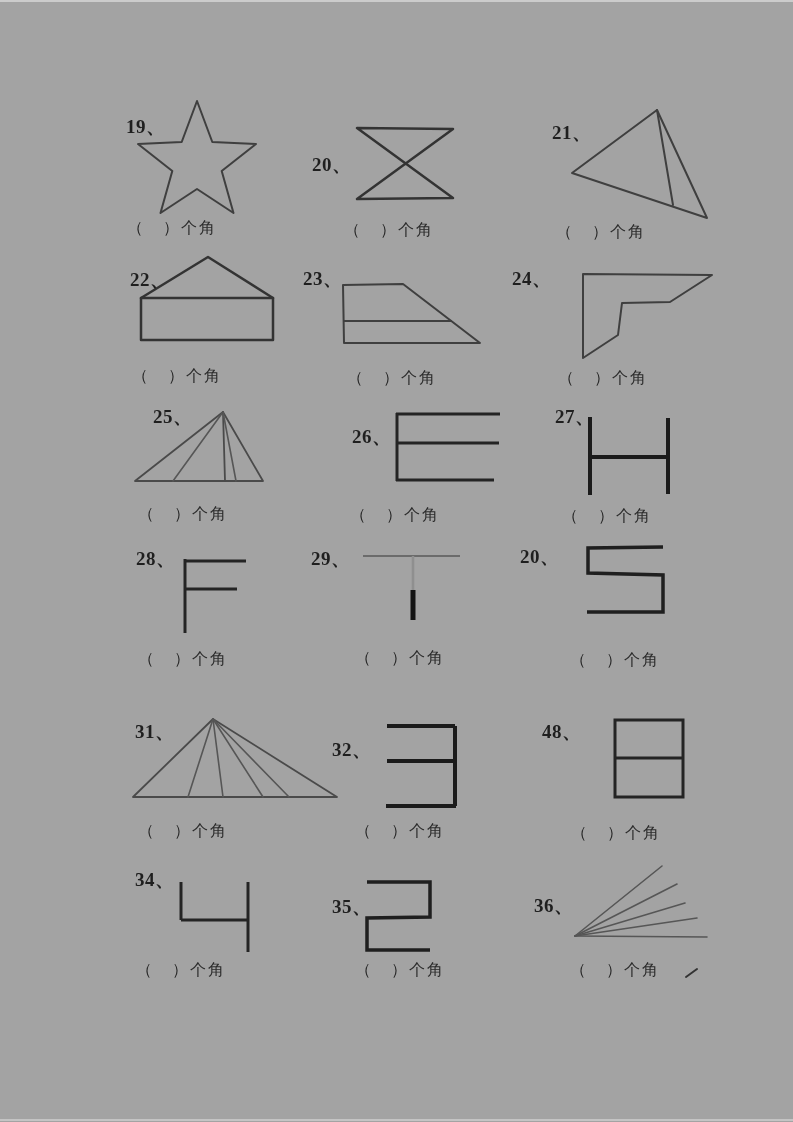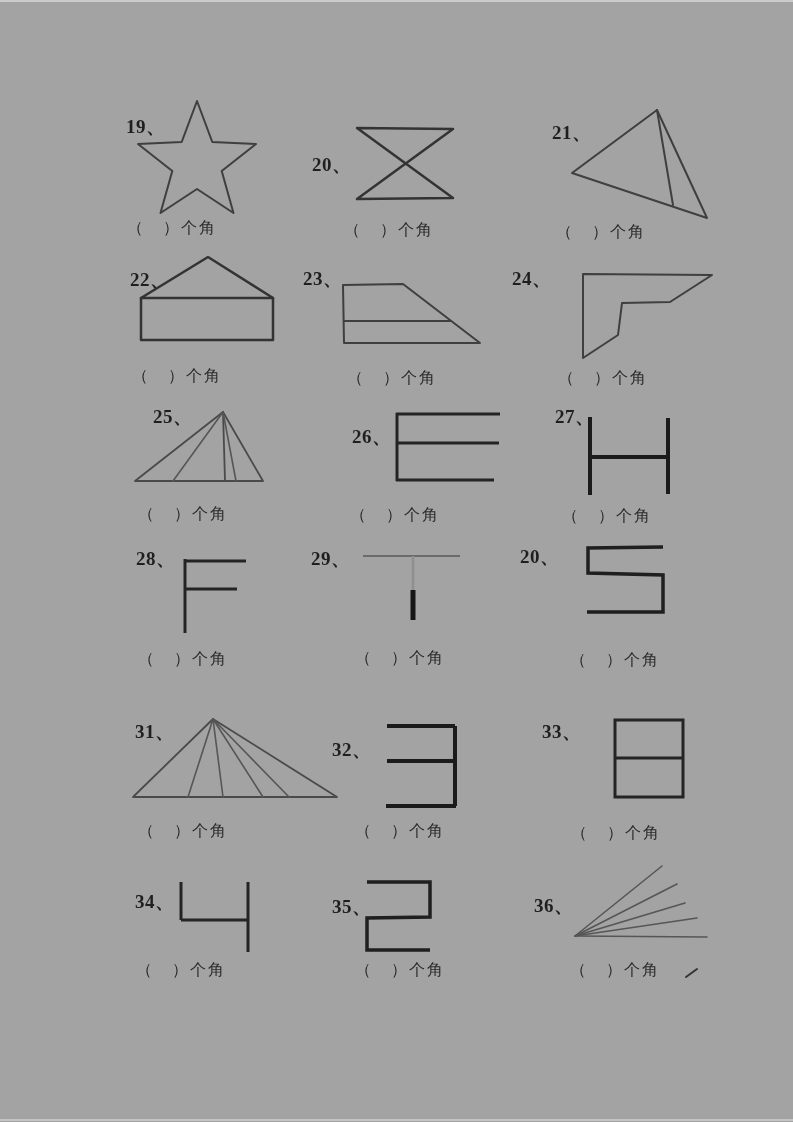--- a/index.html
+++ b/index.html
@@ -147,22 +147,22 @@
   <span class="num" style="left:303px;top:266px;">23、</span>
   <span class="num" style="left:512px;top:266px;">24、</span>
   <span class="num" style="left:153px;top:404px;">25、</span>
   <span class="num" style="left:352px;top:404px;margin-top:20px;">26、</span>
   <span class="num" style="left:555px;top:404px;">27、</span>
   <span class="num" style="left:136px;top:546px;">28、</span>
   <span class="num" style="left:311px;top:546px;">29、</span>
   <span class="num" style="left:520px;top:544px;">20、</span>
   <span class="num" style="left:135px;top:719px;">31、</span>
   <span class="num" style="left:332px;top:737px;">32、</span>
-  <span class="num" style="left:542px;top:719px;">33、</span>
-  <span class="num" style="left:135px;top:889px;">34、</span>
+  <span class="num" style="left:542px;top:719px;">48、</span>
+  <span class="num" style="left:135px;top:867px;">34、</span>
   <span class="num" style="left:332px;top:894px;">35、</span>
   <span class="num" style="left:534px;top:893px;">36、</span>
 
   <span class="ans" style="left:127px;top:218px;">（　）个角</span>
   <span class="ans" style="left:344px;top:220px;">（　）个角</span>
   <span class="ans" style="left:556px;top:222px;">（　）个角</span>
   <span class="ans" style="left:132px;top:366px;">（　）个角</span>
   <span class="ans" style="left:347px;top:368px;">（　）个角</span>
   <span class="ans" style="left:558px;top:368px;">（　）个角</span>
   <span class="ans" style="left:138px;top:504px;">（　）个角</span>

